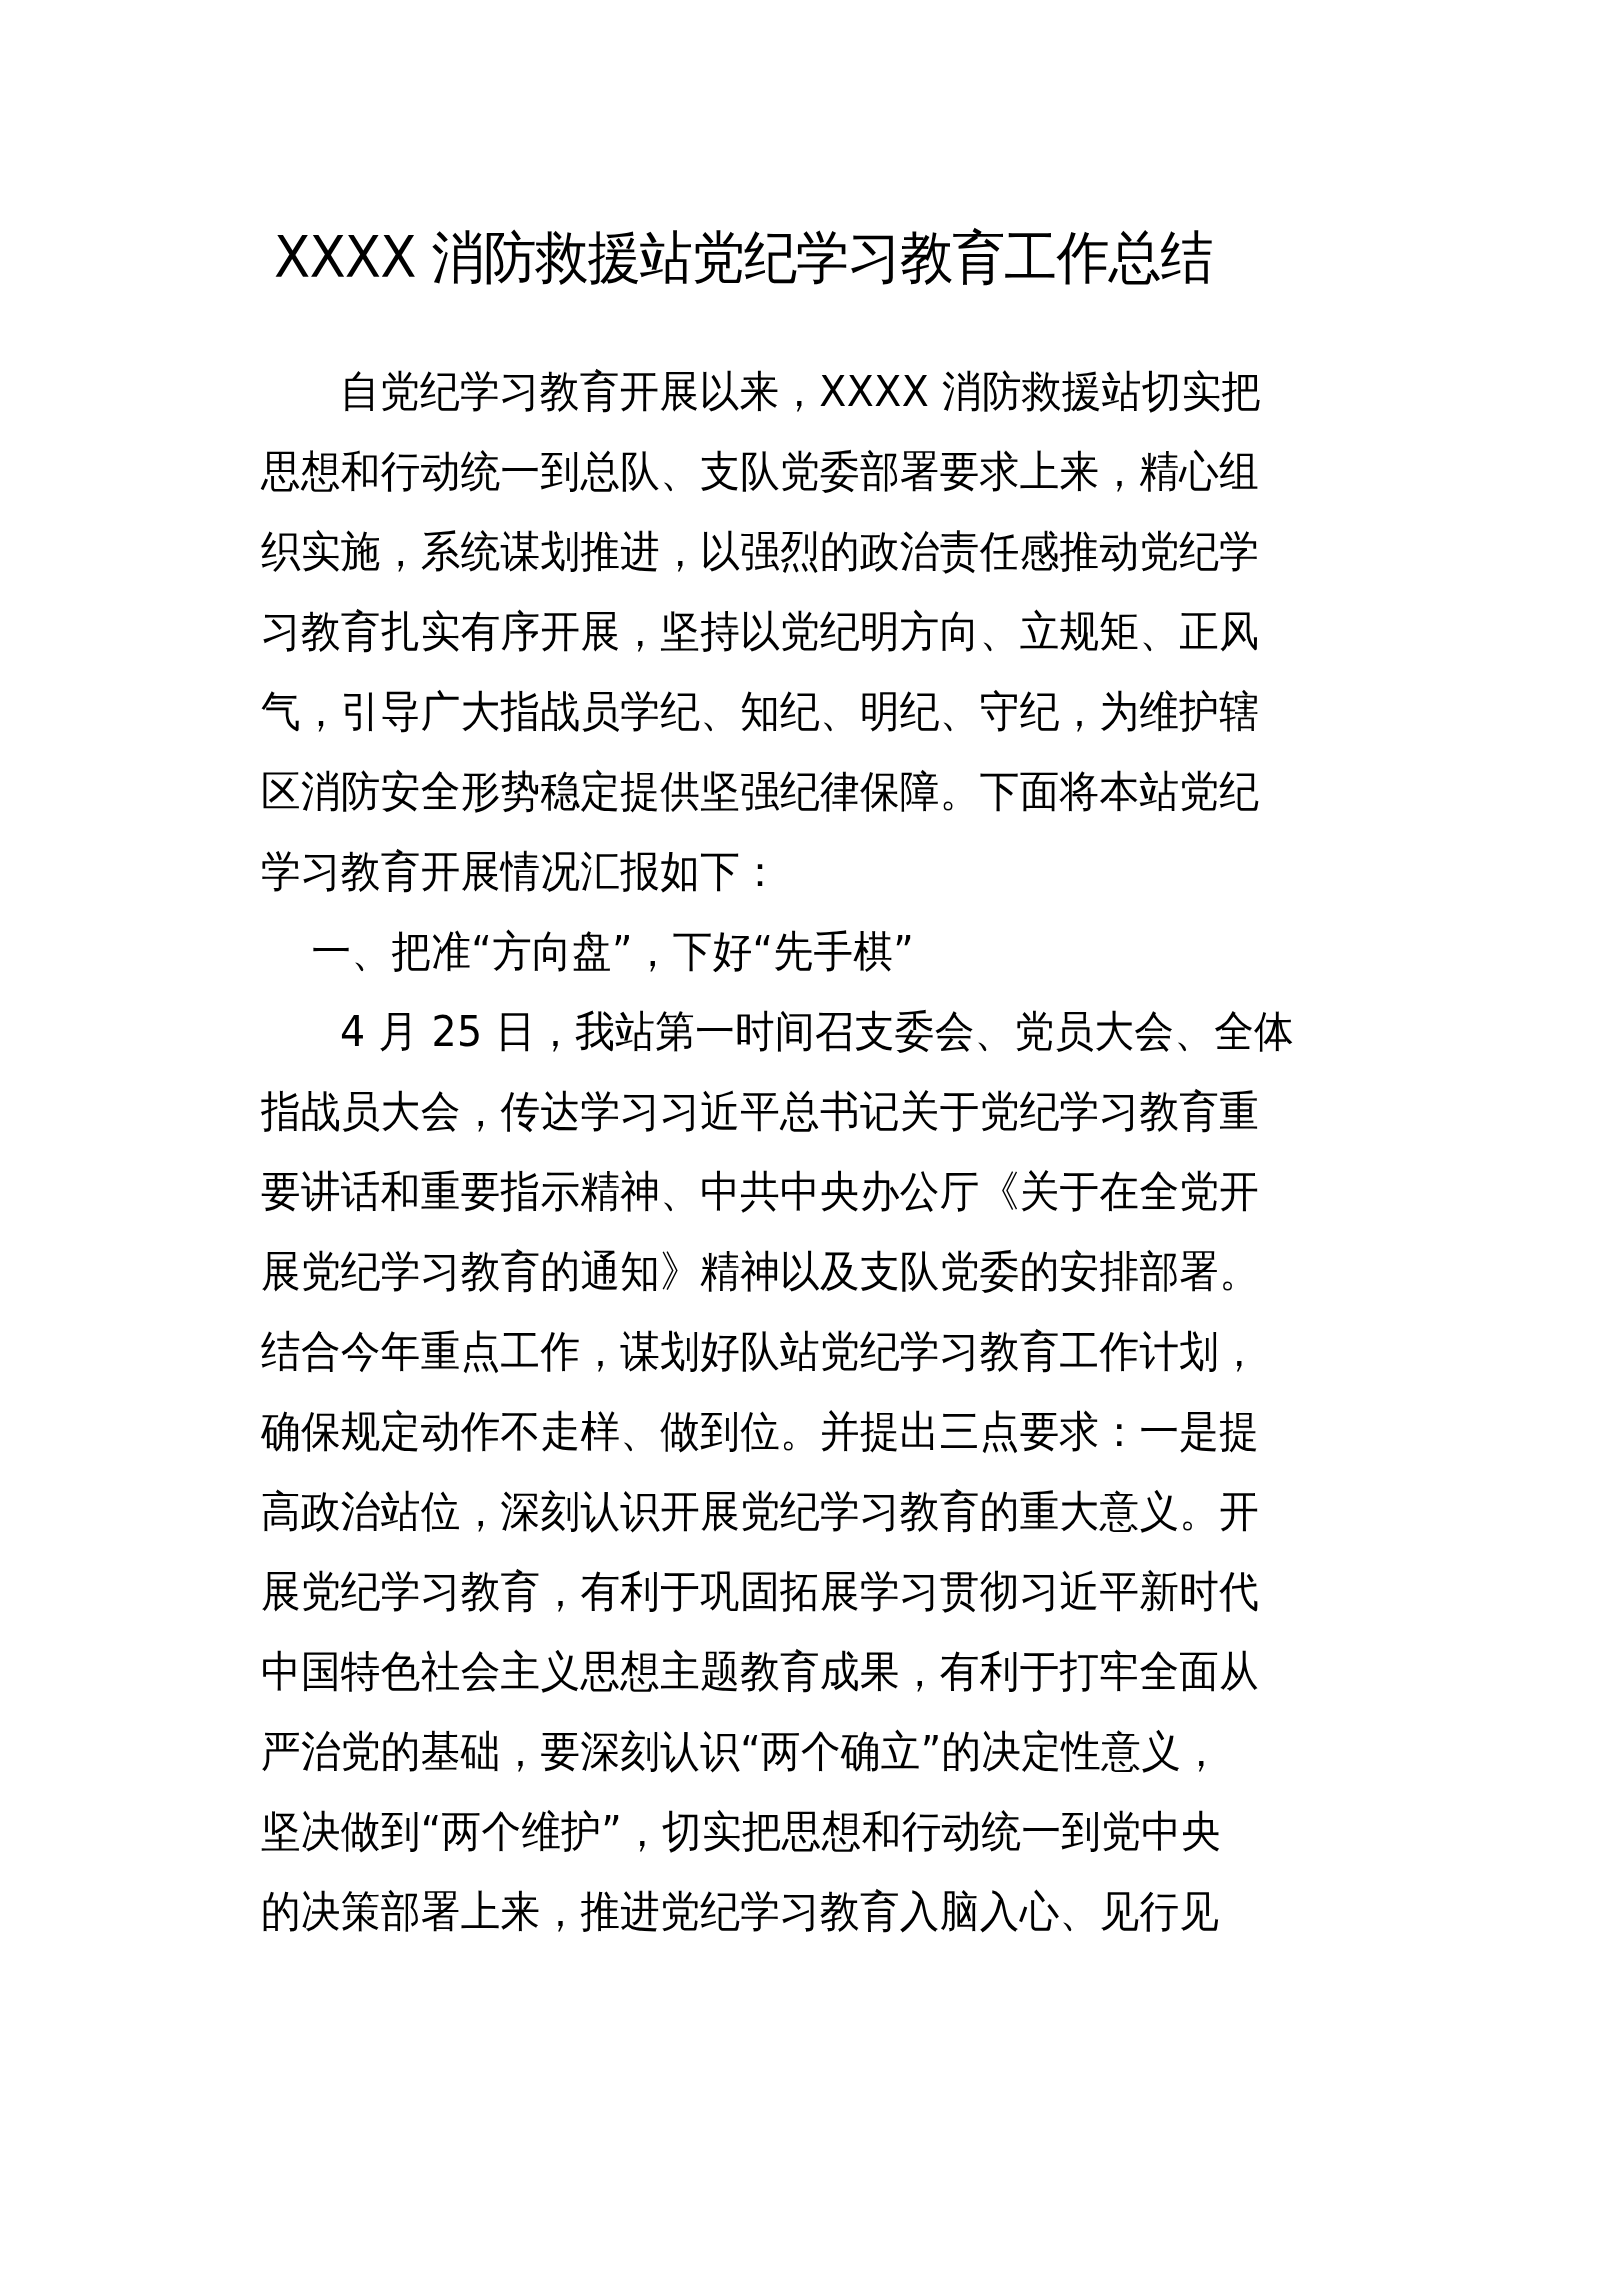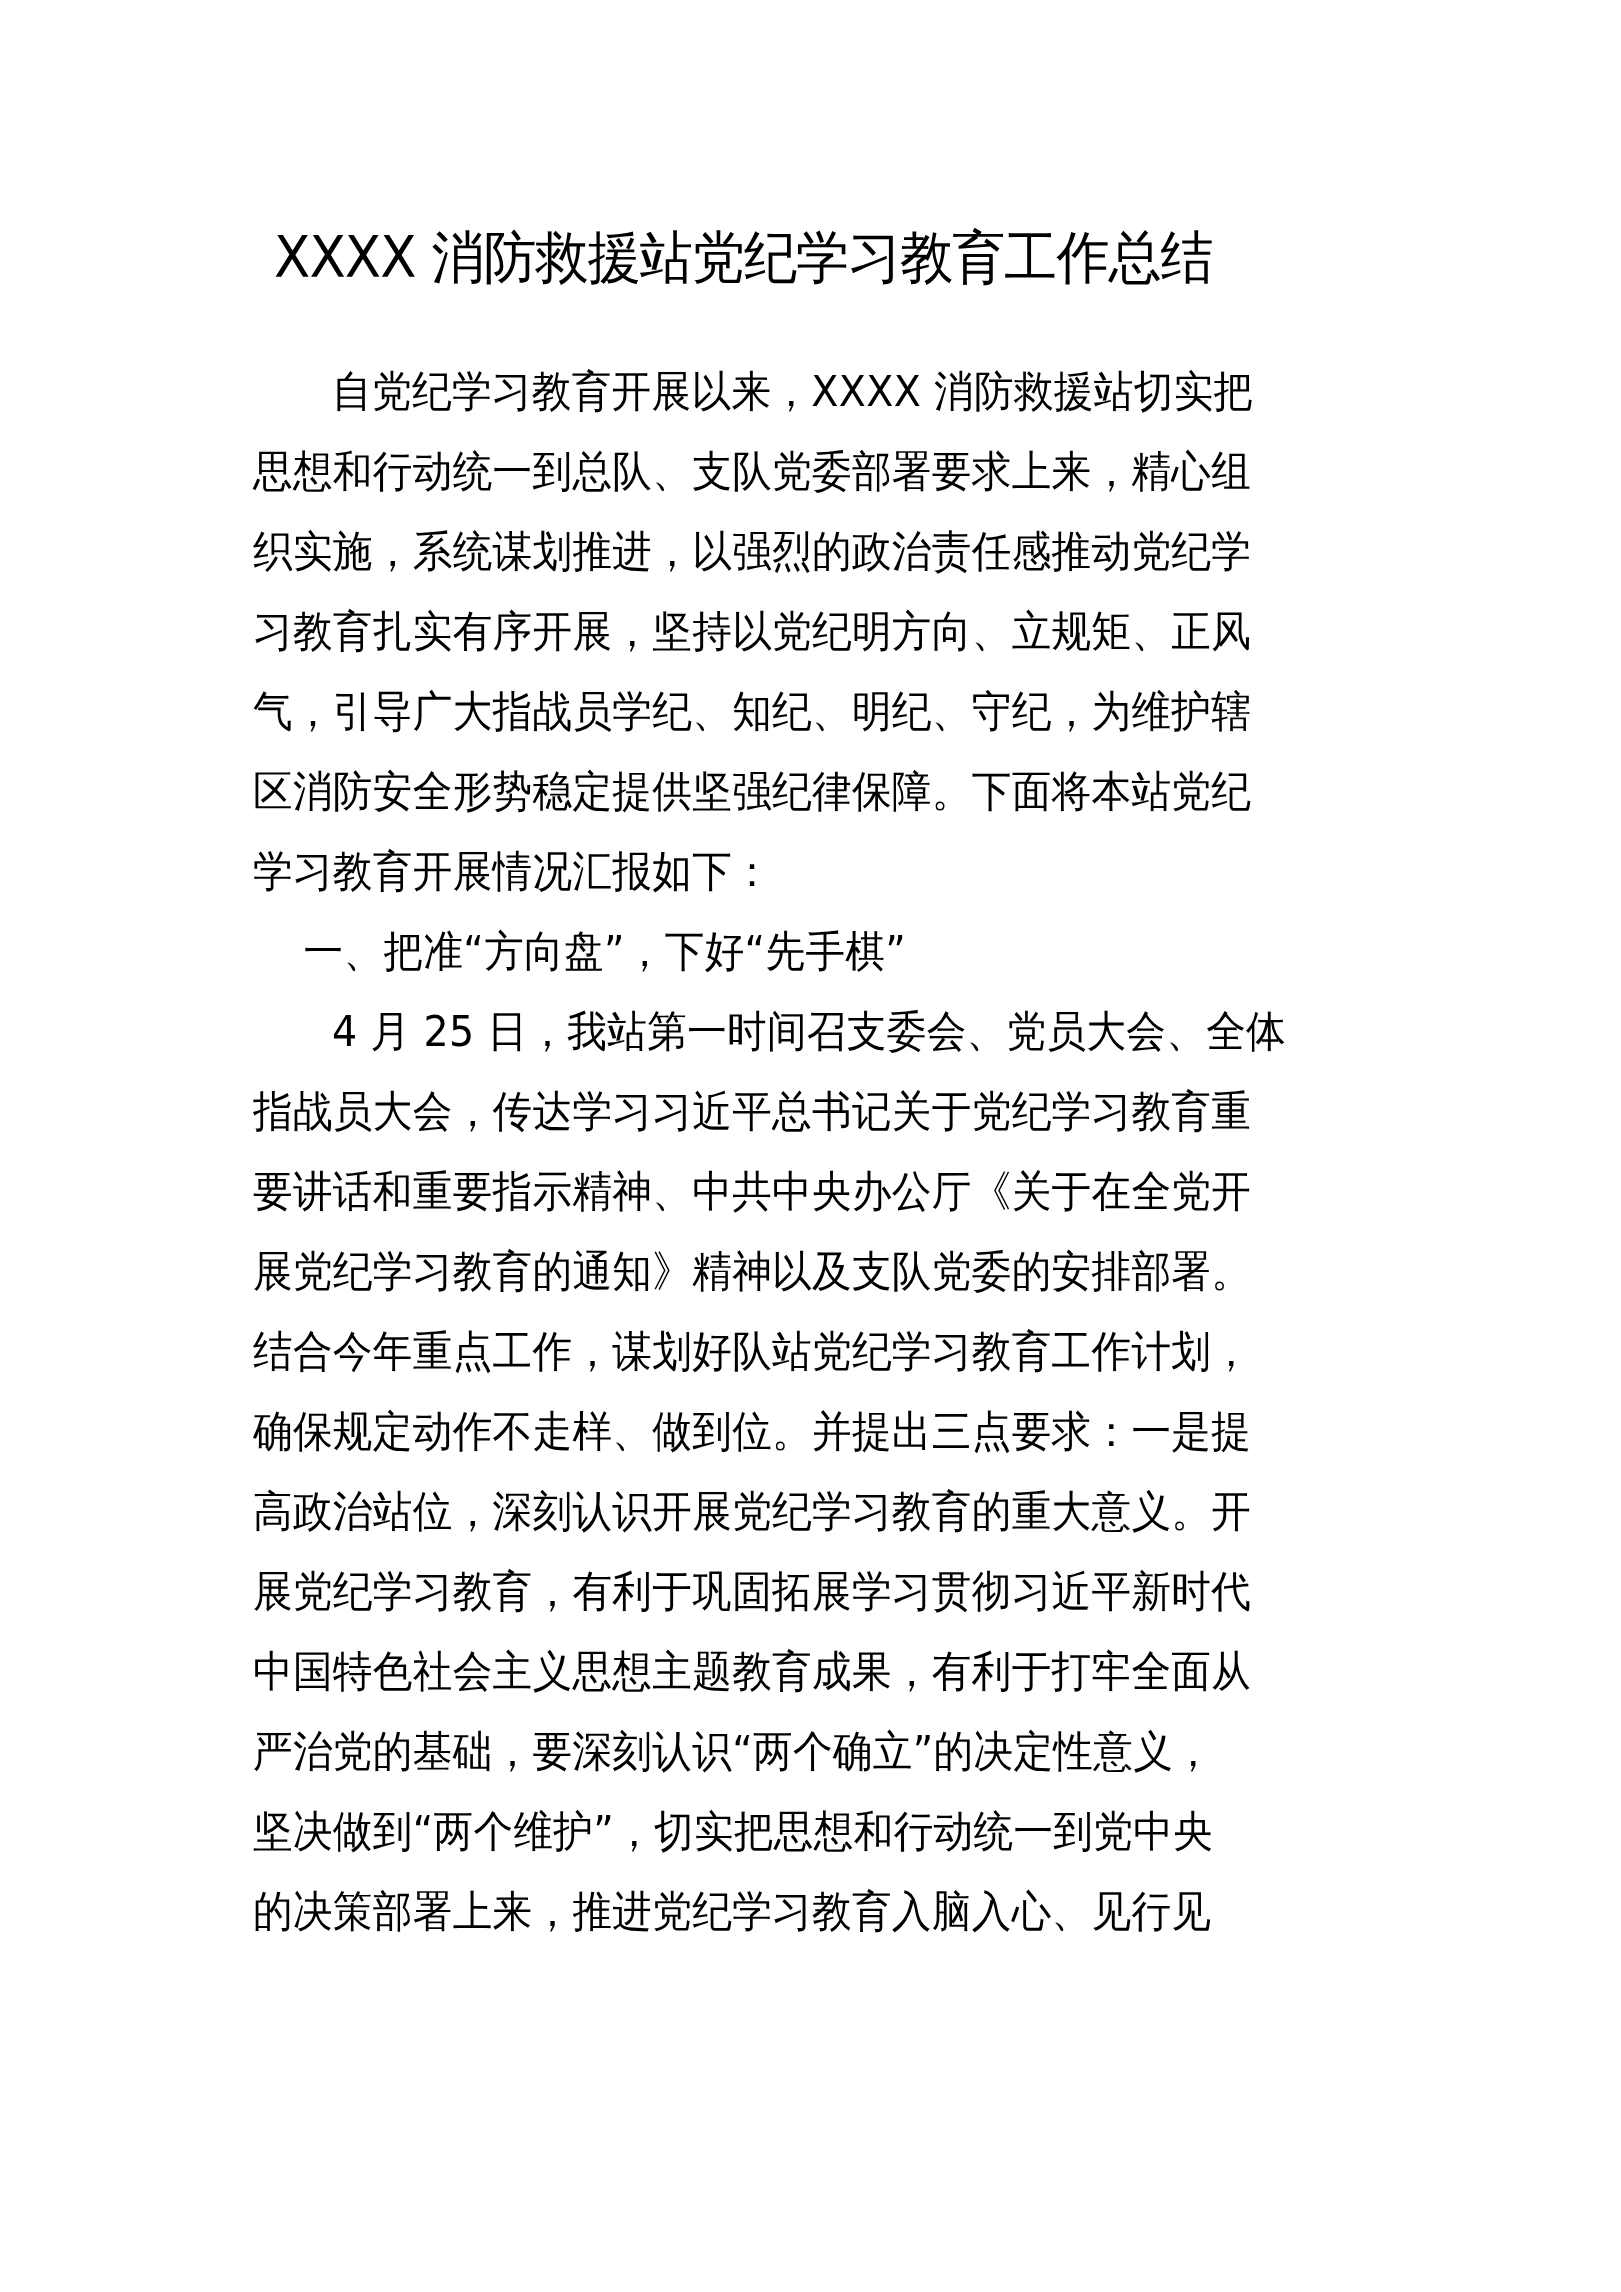--- a/index.html
+++ b/index.html
@@ -32,21 +32,21 @@
       height: 69px;
       font-size: 57px;
       line-height: 69px;
       white-space: nowrap;
       letter-spacing: -1px;
       transform: scaleX(0.93);
       transform-origin: left top;
     }
     .body-text {
       position: absolute;
-      left: 253px;
+      left: 261px;
       top: 351px;
       width: 1108px;
     }
     .line {
       height: 80px;
       font-size: 43px;
       line-height: 80px;
       white-space: nowrap;
       letter-spacing: 0.4px;
       transform: scaleX(0.92);

